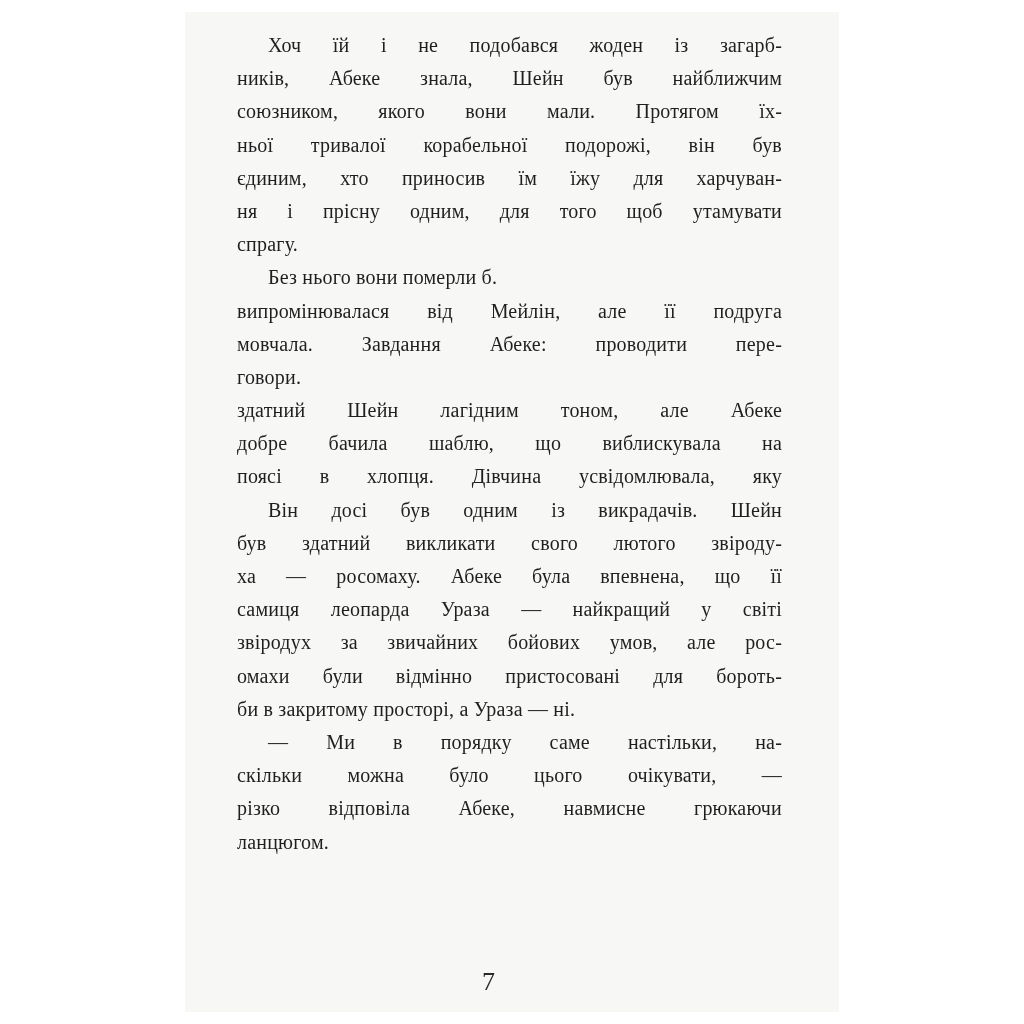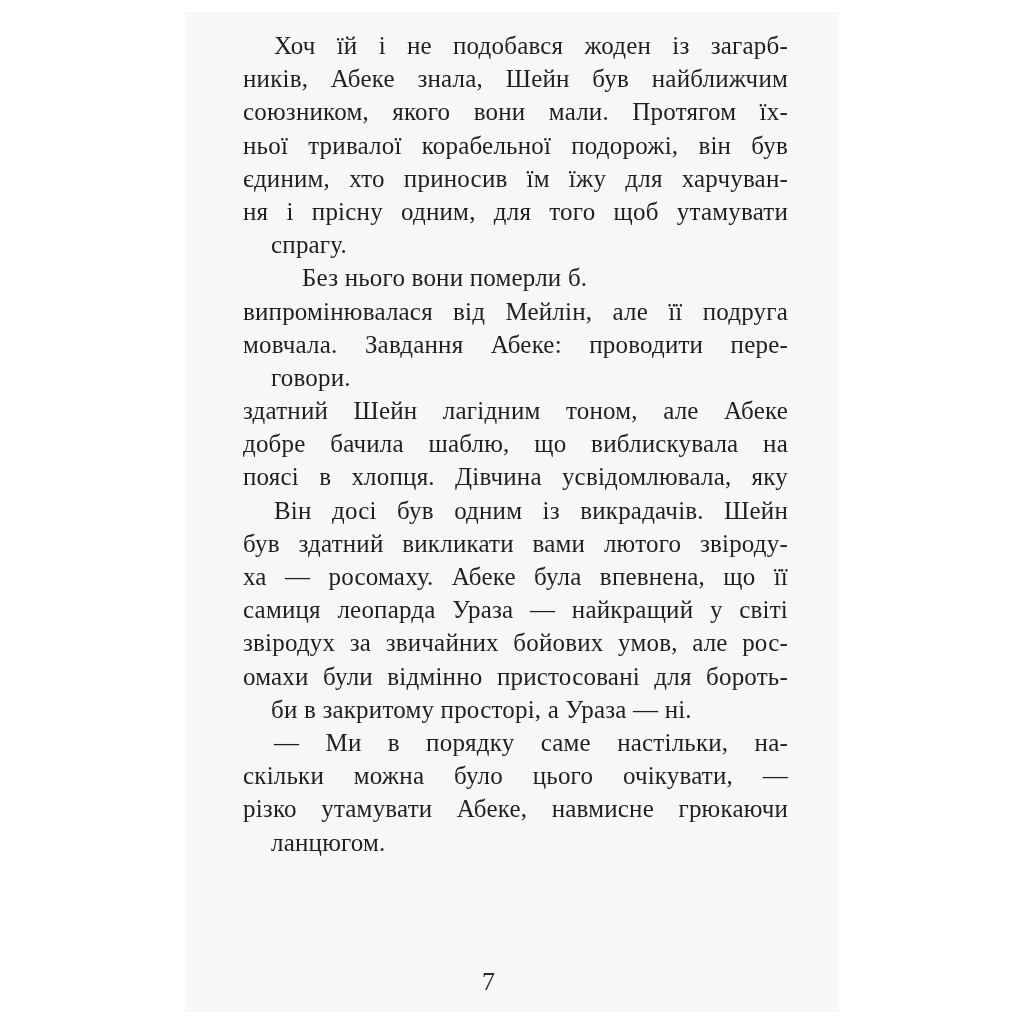--- a/index.html
+++ b/index.html
@@ -11,36 +11,35 @@
   }
   .book-page {
     position: absolute;
     left: 185px; top: 12px;
     width: 654px; height: 1000px;
     background: #f7f7f6;
     color: #1f1f1f;
   }
   .text-block {
     position: absolute;
-    left: 58px; top: 17px;
+    left: 52px; top: 17px;
     width: 545px;
-    font-size: 25px;
+    font-size: 20px;
   }
   .line {
     line-height: 33.2px;
     height: 33.2px;
     text-align: justify;
     text-align-last: justify;
     white-space: nowrap;
     letter-spacing: 0.2px;
   }
   .line.last {
     text-align-last: left;
     white-space: normal;
-    margin-left: 28px;
   }
   .line.indent {
     text-indent: 31px;
   }
   .page-number {
     position: absolute;
     left: 0; right: 47px;
     top: 955px;
     text-align: center;
     font-size: 26px;
@@ -60,25 +59,25 @@
       <div class="line">ня і прісну одним, для того щоб утамувати</div>
       <div class="line last">спрагу.</div>
       <div class="line indent last">Без нього вони померли б.</div>
       <div class="line">випромінювалася від Мейлін, але її подруга</div>
       <div class="line">мовчала. Завдання Абеке: проводити пере-</div>
       <div class="line last">говори.</div>
       <div class="line">здатний Шейн лагідним тоном, але Абеке</div>
       <div class="line">добре бачила шаблю, що виблискувала на</div>
       <div class="line">поясі в хлопця. Дівчина усвідомлювала, яку</div>
       <div class="line indent">Він досі був одним із викрадачів. Шейн</div>
-      <div class="line">був здатний викликати вами лютого звіроду-</div>
+      <div class="line">був здатний викликати свого лютого звіроду-</div>
       <div class="line">ха — росомаху. Абеке була впевнена, що її</div>
       <div class="line">самиця леопарда Ураза — найкращий у світі</div>
       <div class="line">звіродух за звичайних бойових умов, але рос-</div>
       <div class="line">омахи були відмінно пристосовані для бороть-</div>
       <div class="line last">би в закритому просторі, а Ураза — ні.</div>
       <div class="line indent">— Ми в порядку саме настільки, на-</div>
       <div class="line">скільки можна було цього очікувати, —</div>
-      <div class="line">різко утамувати Абеке, навмисне грюкаючи</div>
+      <div class="line">різко відповіла Абеке, навмисне грюкаючи</div>
       <div class="line last">ланцюгом.</div>
     </div>
   <div class="page-number">7</div>
 </div>
 
 </body></html>

